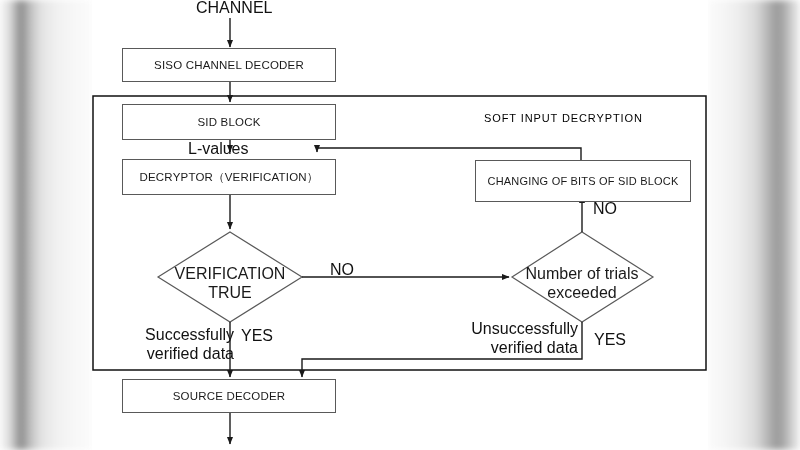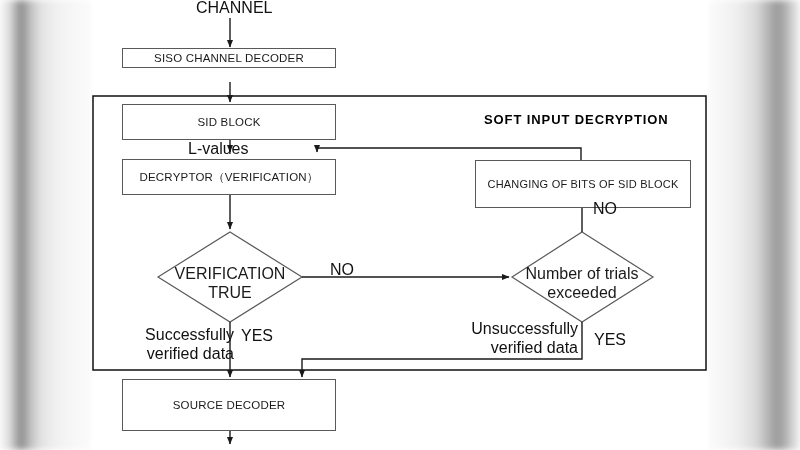--- a/index.html
+++ b/index.html
@@ -71,22 +71,22 @@
   .label {
     position: absolute;
     color: #111111;
     font-size: 16px;
     white-space: nowrap;
     line-height: 1.18;
   }
   .label.centered { text-align: right; }
   .section-title {
     position: absolute;
-    font-size: 13px;
-    font-weight: bold;
+    font-size: 11px;
+    font-weight: normal;
     color: #000000;
     letter-spacing: 0.9px;
     white-space: nowrap;
   }
   .diamond-text {
     position: absolute;
     text-align: center;
     font-size: 16px;
     color: #1a1a1a;
     line-height: 1.2;
@@ -134,29 +134,29 @@
 
     <polyline points="582,322 582,359 302,359 302,377" fill="none" stroke="#1a1a1a" stroke-width="1.4" marker-end="url(#arrow)"></polyline>
 
     <line x1="230" y1="412" x2="230" y2="444" stroke="#1a1a1a" stroke-width="1.4" marker-end="url(#arrow)"></line>
   </svg>
 
   <div class="label" style="left:196px; top:-1px;">CHANNEL</div>
 
   <div class="section-title" style="left:484px; top:112px;">SOFT INPUT DECRYPTION</div>
 
-  <div class="node" style="left:122px; top:48px; width:214px; height:20px;">SISO CHANNEL DECODER</div>
+  <div class="node" style="left:122px; top:48px; width:214px; height:34px;">SISO CHANNEL DECODER</div>
 
   <div class="node" style="left:122px; top:104px; width:214px; height:36px;">SID BLOCK</div>
 
   <div class="node" style="left:122px; top:159px; width:214px; height:36px;">DECRYPTOR（VERIFICATION）</div>
 
-  <div class="node" style="left:475px; top:160px; width:216px; height:48px; font-size:11px;">CHANGING OF BITS OF SID BLOCK</div>
+  <div class="node" style="left:475px; top:160px; width:216px; height:42px; font-size:11px;">CHANGING OF BITS OF SID BLOCK</div>
 
-  <div class="node" style="left:122px; top:379px; width:214px; height:52px;">SOURCE DECODER</div>
+  <div class="node" style="left:122px; top:379px; width:214px; height:34px;">SOURCE DECODER</div>
 
   <div class="diamond-text" style="left:170px; top:264px; width:120px;">
     <div>VERIFICATION</div>
     <div>TRUE</div>
   </div>
 
   <div class="diamond-text" style="left:522px; top:264px; width:120px;">
     <div>Number of trials</div>
     <div>exceeded</div>
   </div>

